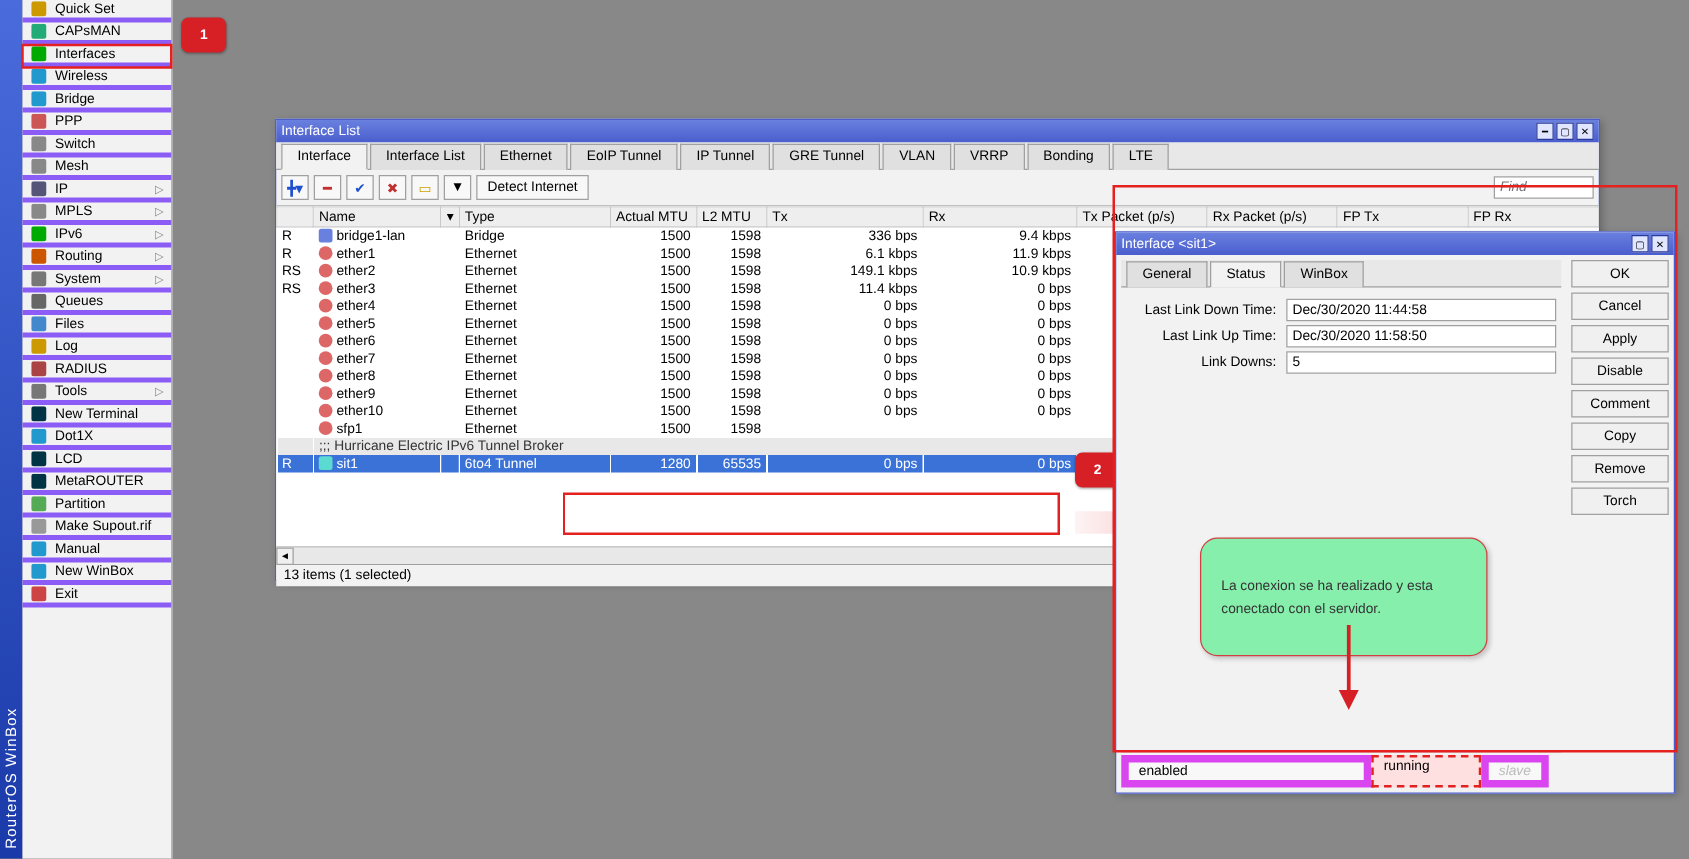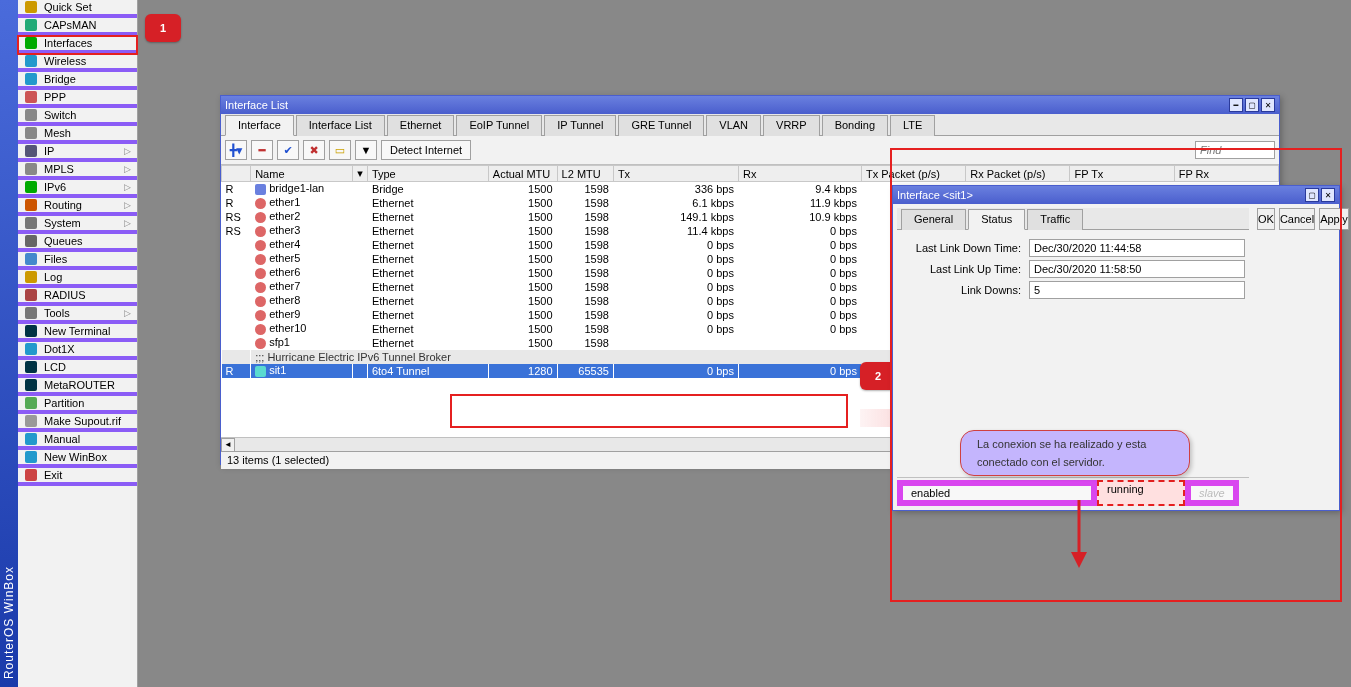--- a/index.html
+++ b/index.html
@@ -56,32 +56,32 @@
 
 .scroll-h { position: absolute; left:0; right:0; bottom:0; height:14px; background:#e8e8e8; border-top:1px solid #c0c0c0; display:flex; align-items:center;}
 .scroll-h .arrow{ width:14px; height:14px; border:1px solid #a0a0a0; background:#f0f0f0; display:flex;align-items:center;justify-content:center;font-size:8px;cursor:pointer;}
 .scroll-h .track{ flex:1; background:#d8d8d8;}
 
 .statusbar { height:18px; border-top:1px solid #a0a0a0; padding:2px 6px; background:#f2f2f2; }
 
 
 .detail-body { display:flex; height: calc(100% - 18px); }
 .detail-left { flex:1; padding:4px; display:flex; flex-direction:column; }
-.detail-right { width:86px; padding:4px; display:flex; flex-direction:row; gap:4px; }
+.detail-right { width:86px; padding:4px; display:flex; flex-direction:column; gap:4px; }
 .dbtn { height:22px; border:1px solid #a0a0a0; background:#f0f0f0; cursor:pointer; }
 .field-row { display:flex; align-items:center; margin:3px 0; }
 .field-row label { width:120px; text-align:right; margin-right:8px; }
 .field-row input { flex:1; height:18px; border:1px solid #a0a0a0; padding:0 4px; background:#fff;}
 .detail-status { margin-top:auto; display:flex; gap:0; border-top:1px solid #c0c0c0; padding-top:2px;}
 .detail-status .stat { border:6px solid #d946ef; padding:1px 8px; background:#f8f8f8; font-size:11px;}
 .detail-status .stat.running { border:2px dashed #e52020; background:#ffe0e0;}
 .detail-status .stat.dim { color:#bbb;font-style:italic;}
 
 
-.balloon { position:absolute; background:#c4b5fd; border:1px solid #d04040; border-radius:14px; padding:4px 16px; box-shadow:2px 2px 4px rgba(0,0,0,.2); width:230px; font-size:13px; line-height:1.4; color:#333; }
+.balloon { position:absolute; background:#86efac; border:1px solid #d04040; border-radius:14px; padding:28px 16px; box-shadow:2px 2px 4px rgba(0,0,0,.2); width:230px; font-size:13px; line-height:1.4; color:#333; }
 .arrow-svg { position:absolute; pointer-events:none; }
 
 
 .hl { position:absolute; border:2px solid #e52020; pointer-events:none; }
 .hl-fade { position:absolute; background:linear-gradient(to right, rgba(229,32,38,.05), rgba(229,32,38,.6)); pointer-events:none;}
 </style>
 </head>
 <body>
 
 <div class="brand-bar">
@@ -581,33 +581,33 @@
 
 <div class="hl" style="left:450px; top:394px; width:398px; height:34px;"></div>
 <div class="callout" style="left:860px; top:362px;">
   <span>2</span>
 </div>
 <div class="hl-fade" style="left:860px; top:409px; width:205px; height:18px;"></div>
 <svg class="arrow-svg" style="left:1050px; top:398px;" width="60" height="44">
   <polygon points="0,8 40,8 40,0 60,22 40,44 40,36 0,36" fill="#d62026"></polygon>
 </svg>
 
-<div class="mdi-win" style="left:892px; top:150px; width:448px; height:326px;">
+<div class="mdi-win" style="left:892px; top:150px; width:448px; height:450px;">
   <div class="mdi-title">
     <span>Interface &lt;sit1&gt;</span>
     <span class="spacer"></span>
     <span class="wbtn">▢</span>
     <span class="wbtn">✕</span>
   </div>
   <div class="detail-body">
     <div class="detail-left">
       <div class="tabbar" id="dt-tabs">
           <span class="tab">General</span>
           <span class="tab active">Status</span>
-          <span class="tab">Traffic</span>
+          <span class="tab">WinBox</span>
         </div>
       <div style="padding:6px 4px;" id="dt-fields">
           <div class="field-row">
             <label>Last Link Down Time:</label>
             <input value="Dec/30/2020 11:44:58" readonly="" style="">
           </div>
           <div class="field-row">
             <label>Last Link Up Time:</label>
             <input value="Dec/30/2020 11:58:50" readonly="" style="">
           </div>

